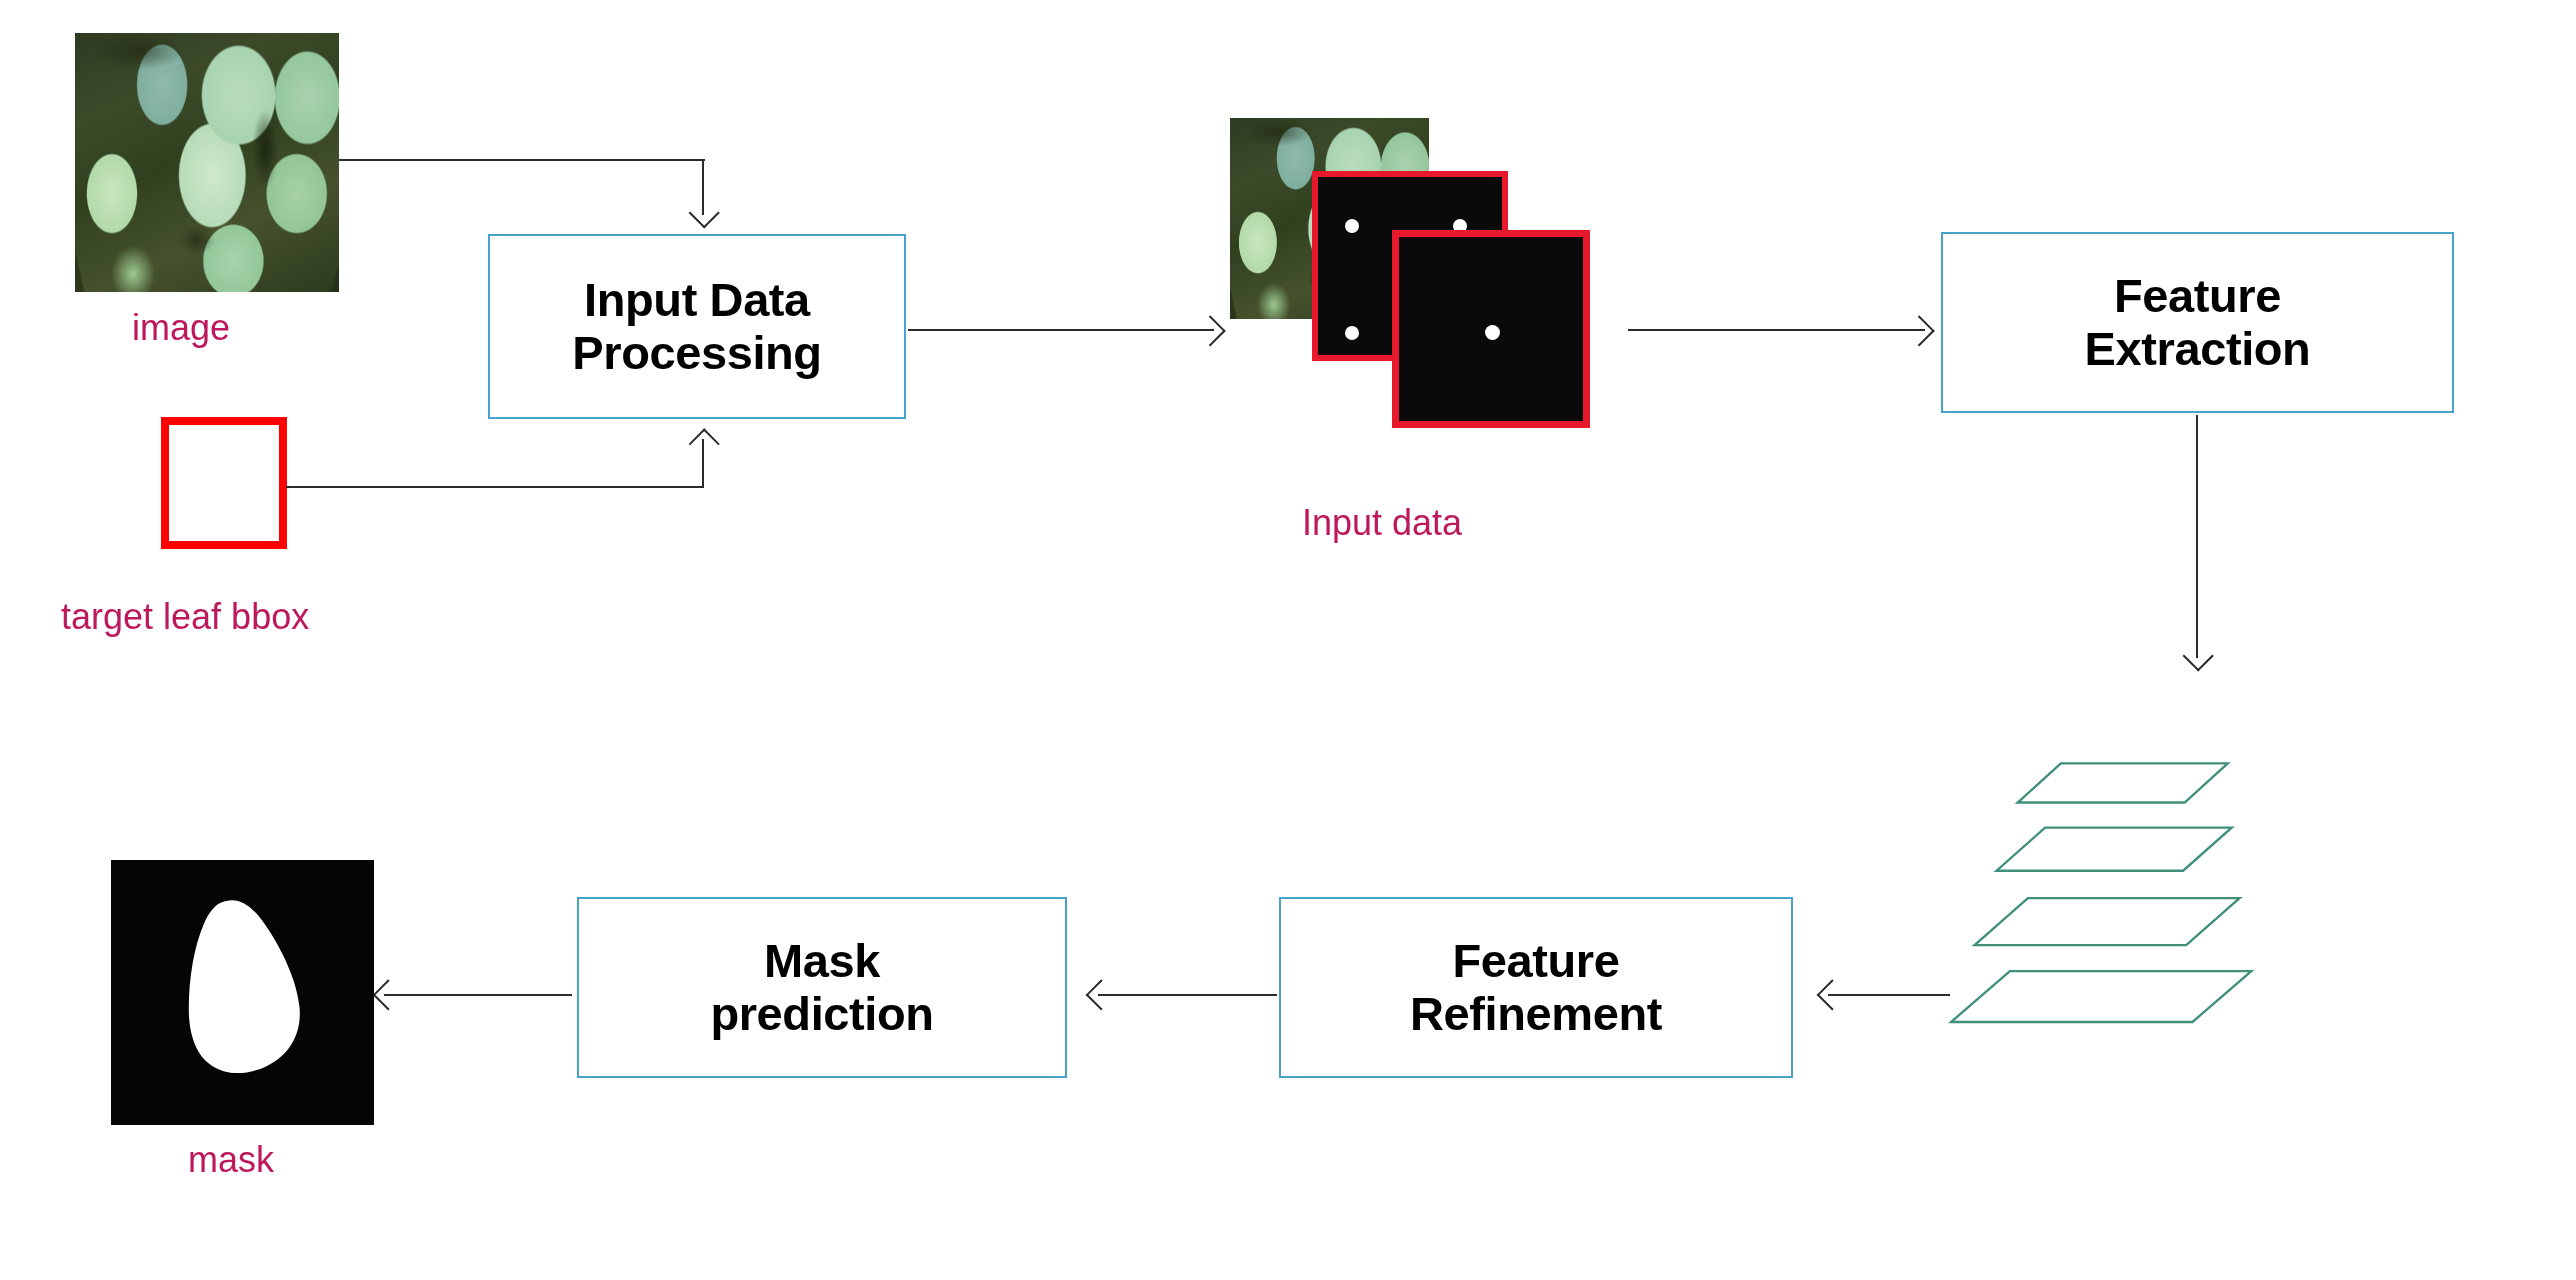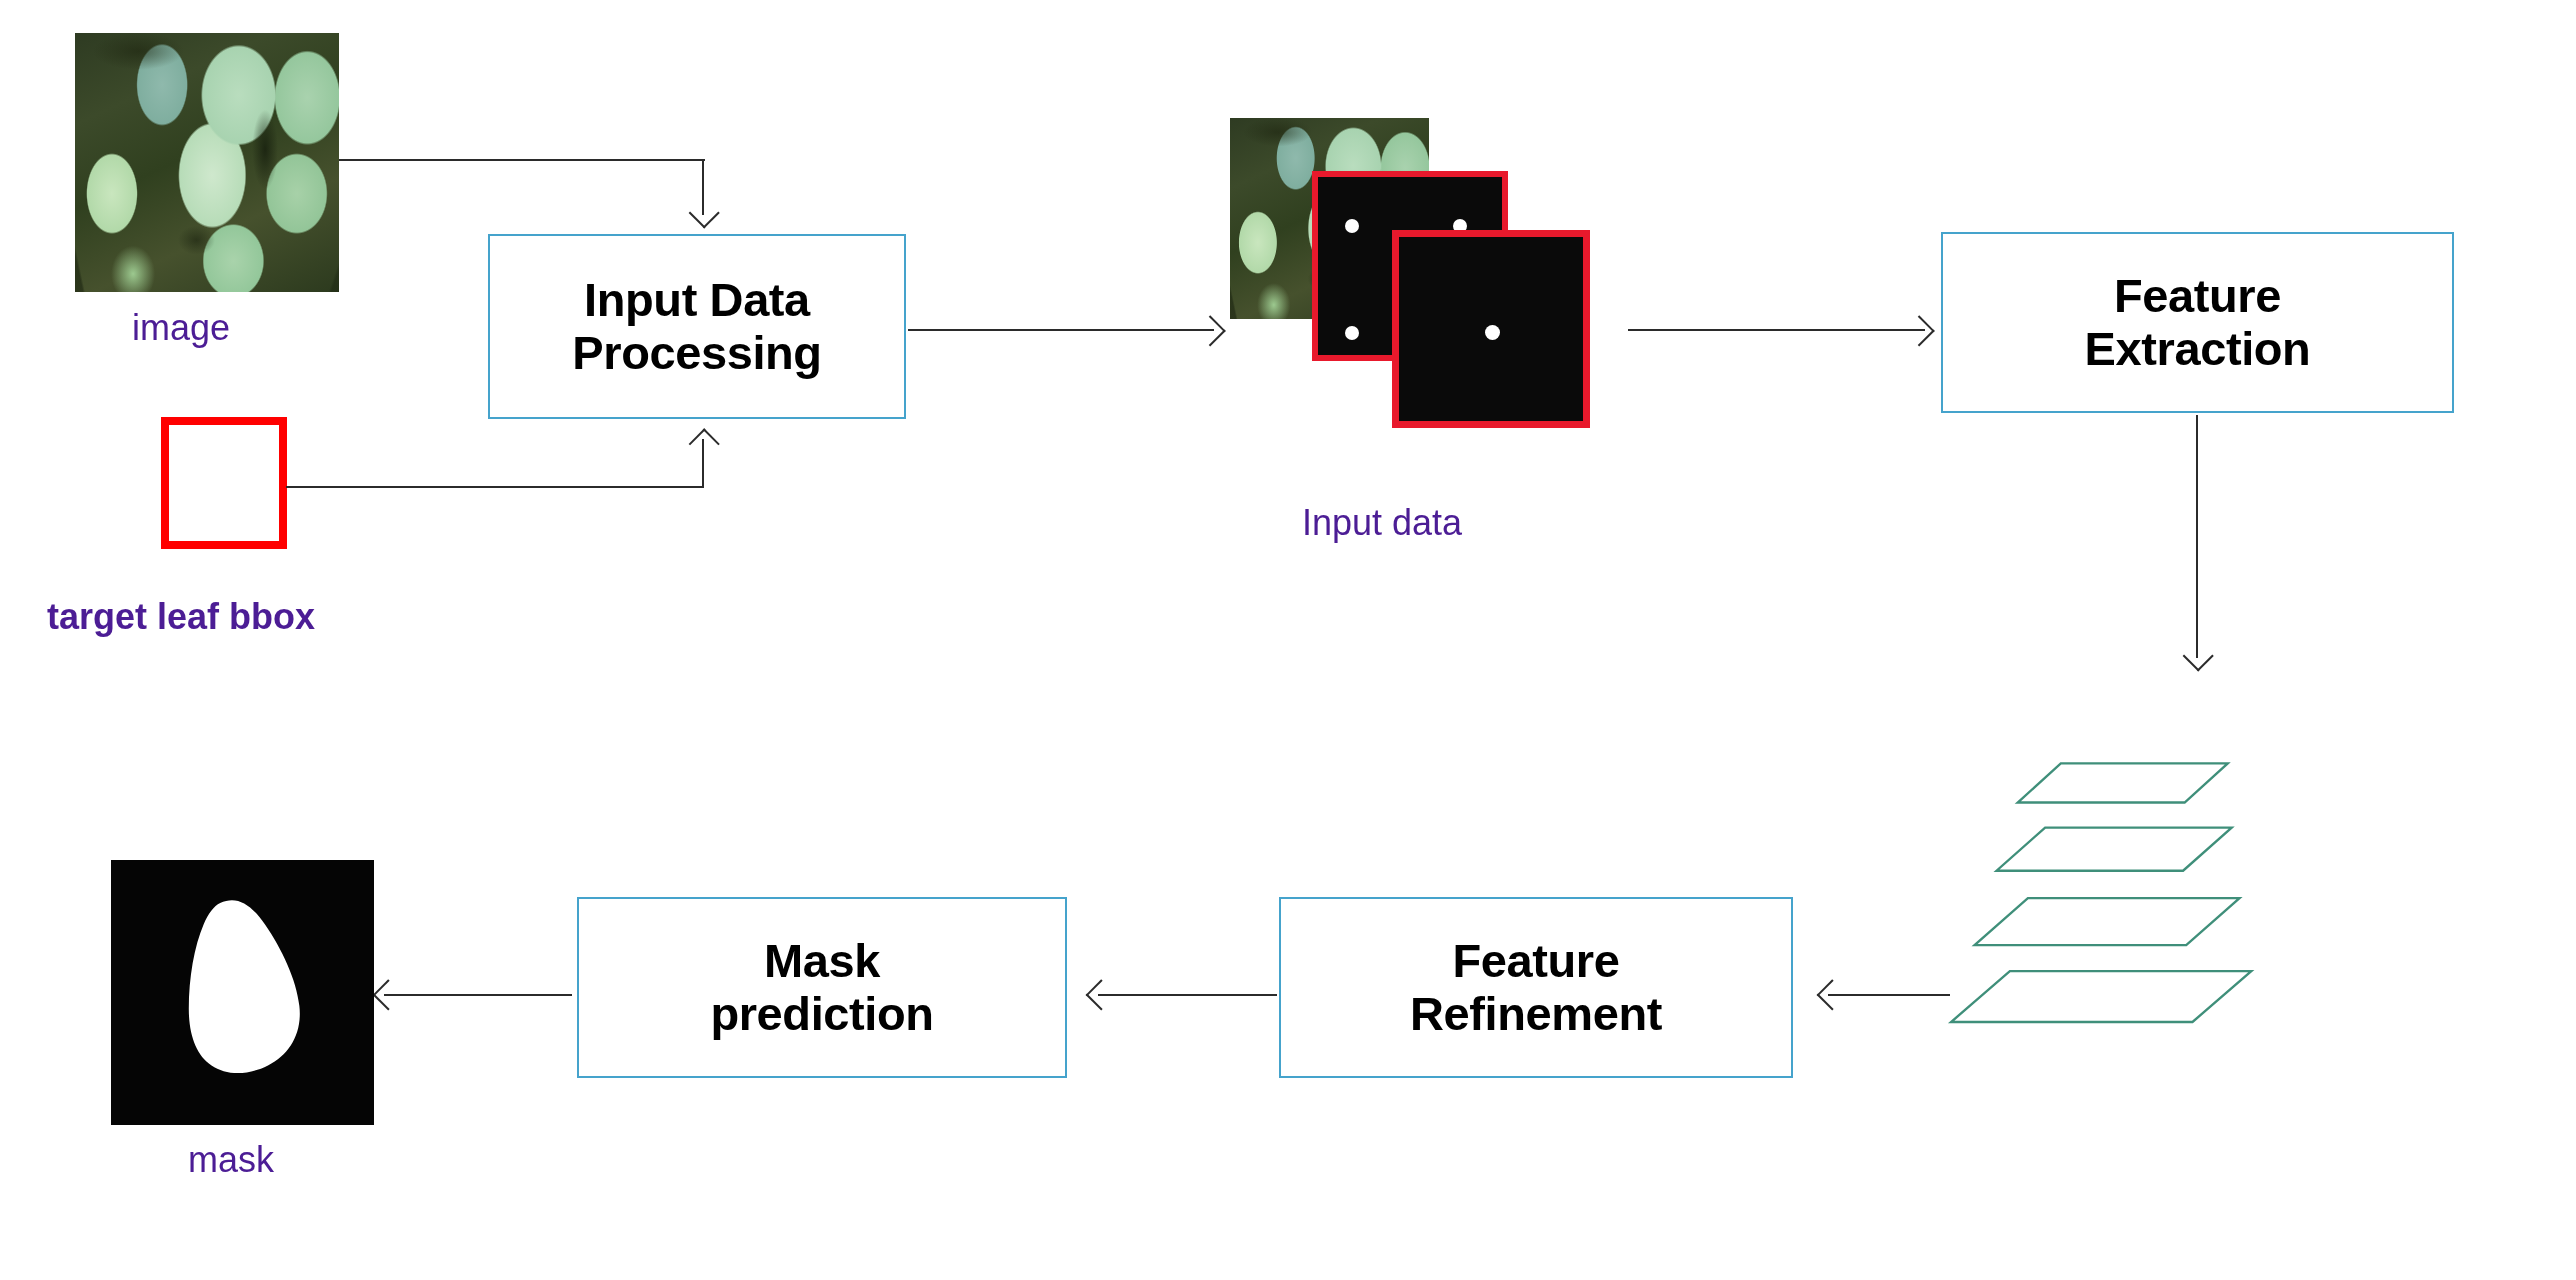--- a/index.html
+++ b/index.html
@@ -32,21 +32,21 @@
     font-weight: bold;
     color: #000000;
     line-height: 1.12;
     white-space: pre-line;
     letter-spacing: -0.4px;
   }
 
   
   .caption {
     position: absolute;
-    color: #4c1d95;
+    color: #be185d;
     white-space: nowrap;
   }
 
   
   .leaf-photo {
     position: absolute;
     overflow: hidden;
     background:
       radial-gradient(ellipse 16% 26% at 33% 20%, #8fb9ac 0%, #7fae9f 58%, rgba(127,174,159,0) 61%),
       radial-gradient(ellipse 22% 30% at 62% 24%, #b9ddbe 0%, #a8d3b0 62%, rgba(168,211,176,0) 65%),
@@ -125,21 +125,21 @@
 <body>
 
 <div id="canvas">
 
   <div class="leaf-photo" style="left:75px; top:33px; width:264px; height:259px;"></div>
 
   <div class="caption" style="left:132px; top:307px; font-size:36px;">image</div>
 
   <div class="bbox-rect" style="left:161px; top:417px; width:126px; height:132px; border:8.6px solid #ff0000;"></div>
 
-  <div class="caption" style="left:47px; top:596px; font-size:36px;font-weight:bold;">target leaf bbox</div>
+  <div class="caption" style="left:61px; top:596px; font-size:36px;">target leaf bbox</div>
 
   <div class="hline" style="left:339px; top:159px; width:366px;"></div>
   <div class="vline" style="left:702px; top:159px; height:56px;"></div>
   <div class="chev chev-down" style="left:693px; top:202px;"></div>
 
   <div class="hline" style="left:286px; top:486px; width:418px;"></div>
   <div class="vline" style="left:702px; top:439px; height:49px;"></div>
   <div class="chev chev-up" style="left:693px; top:433px;"></div>
 
   <div class="proc-box" style="left:488px; top:234px; width:418px; height:185px;">

